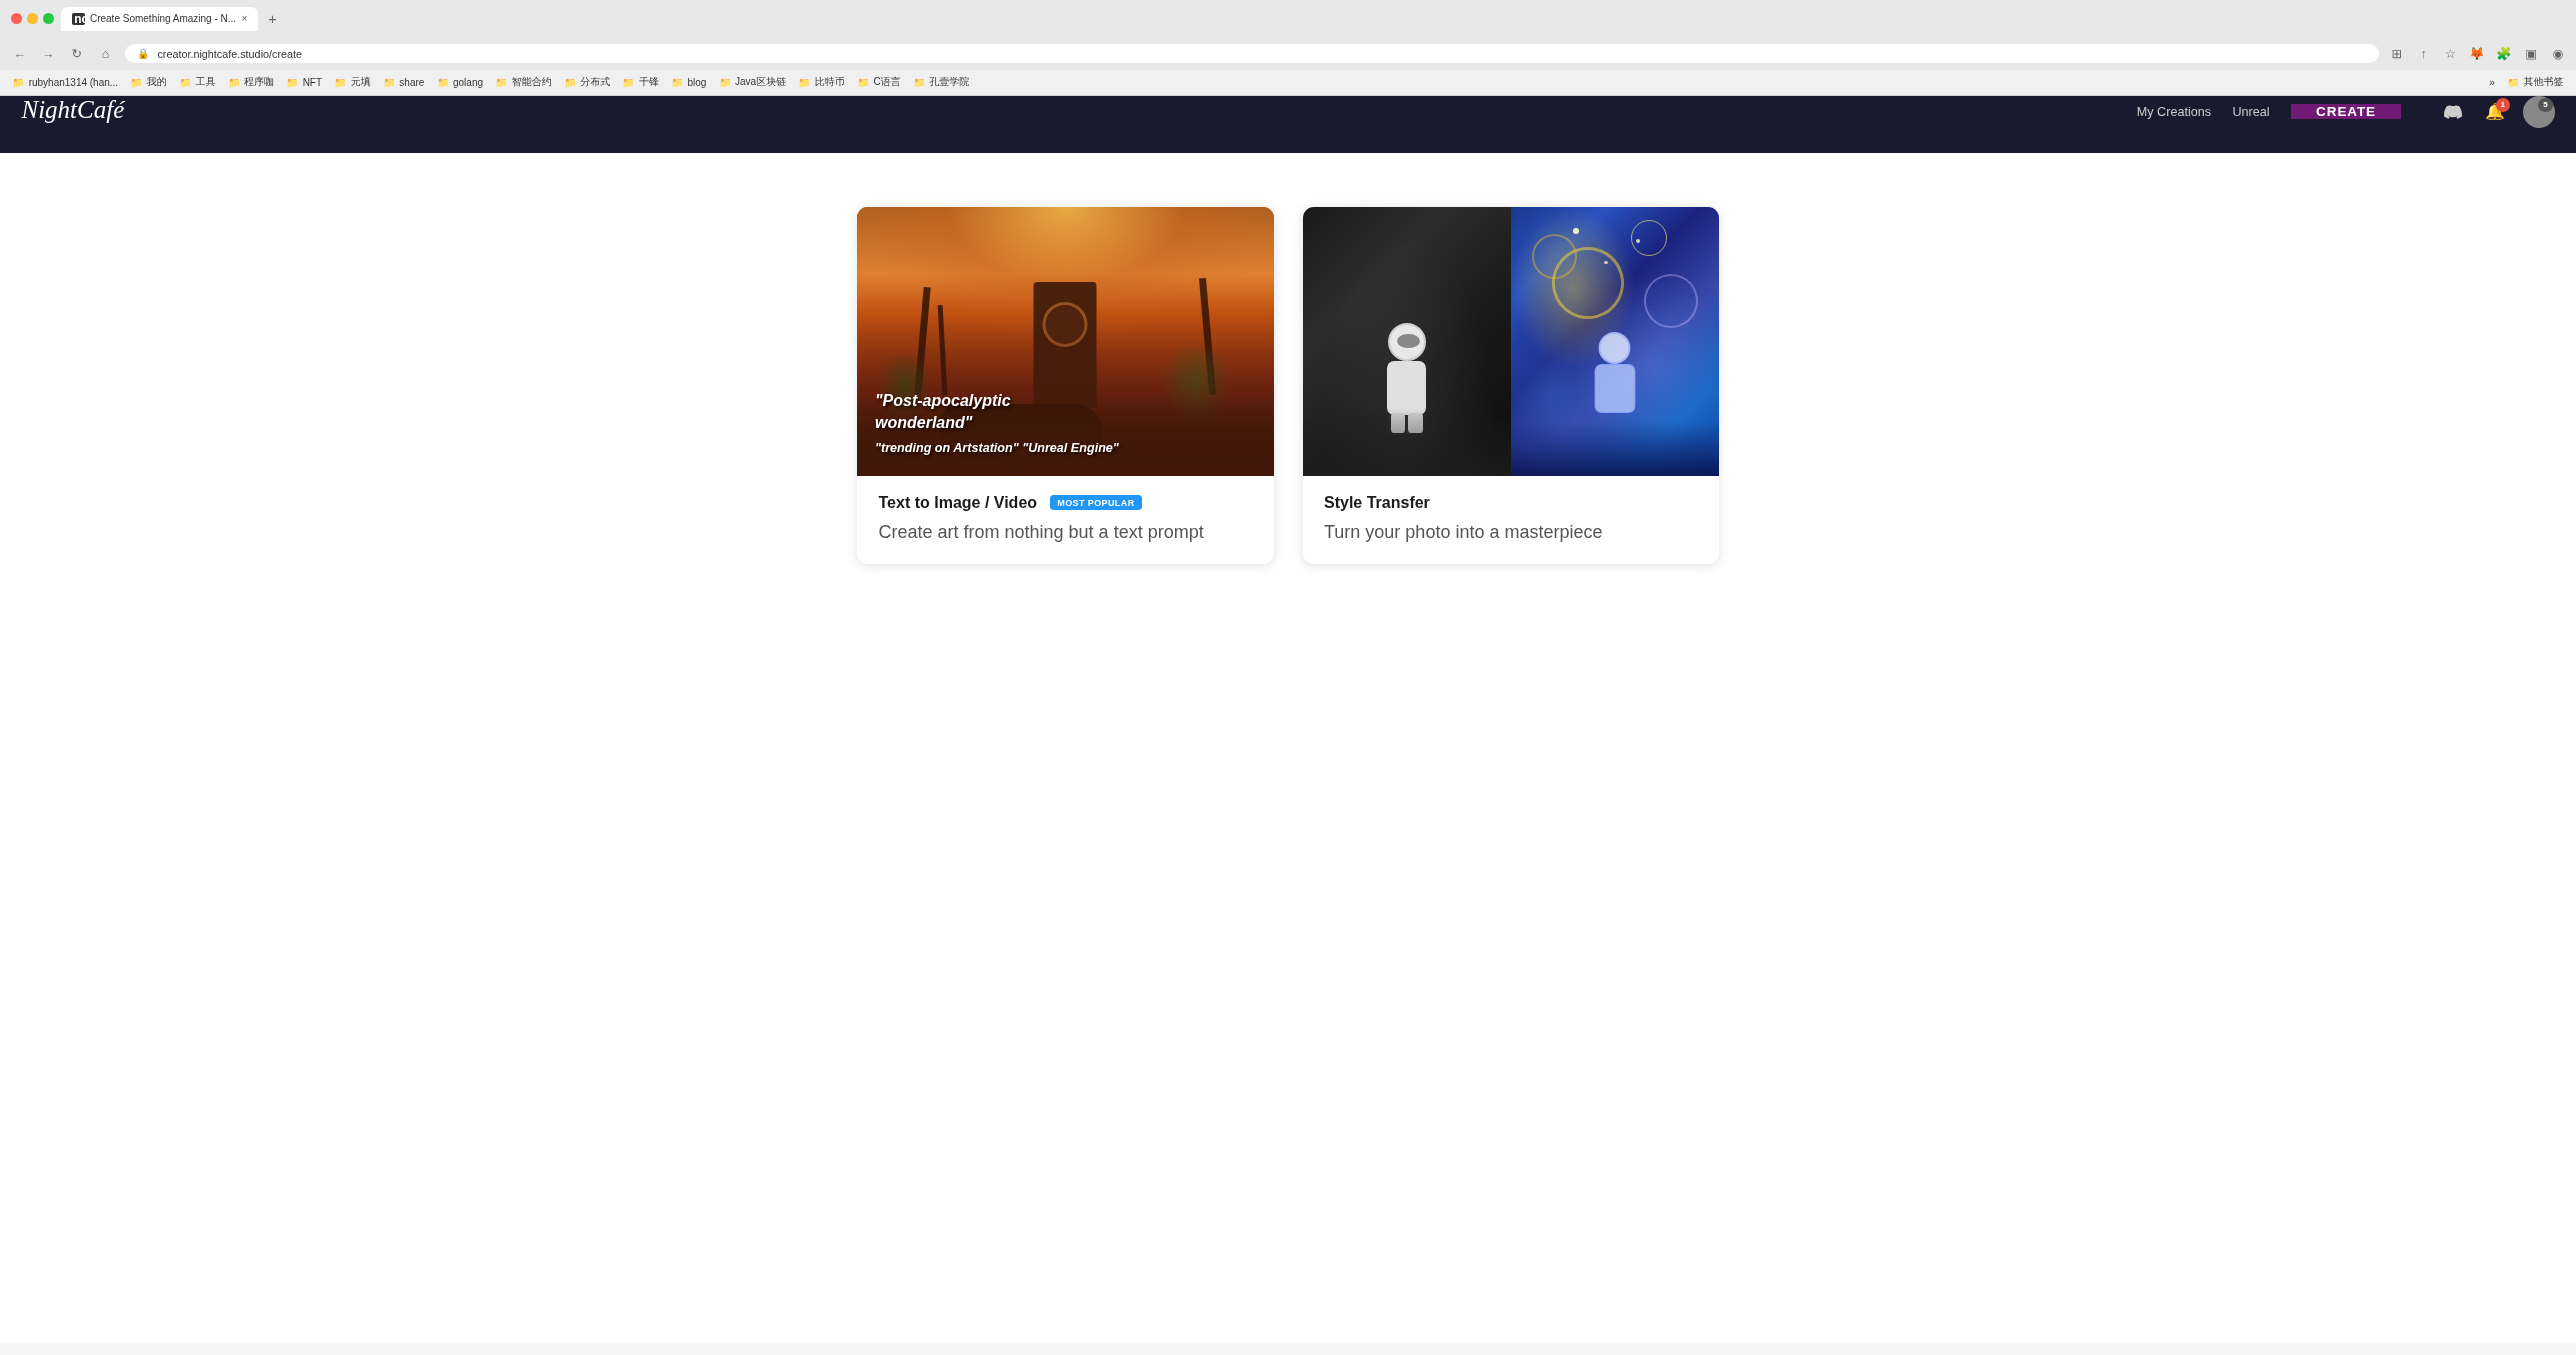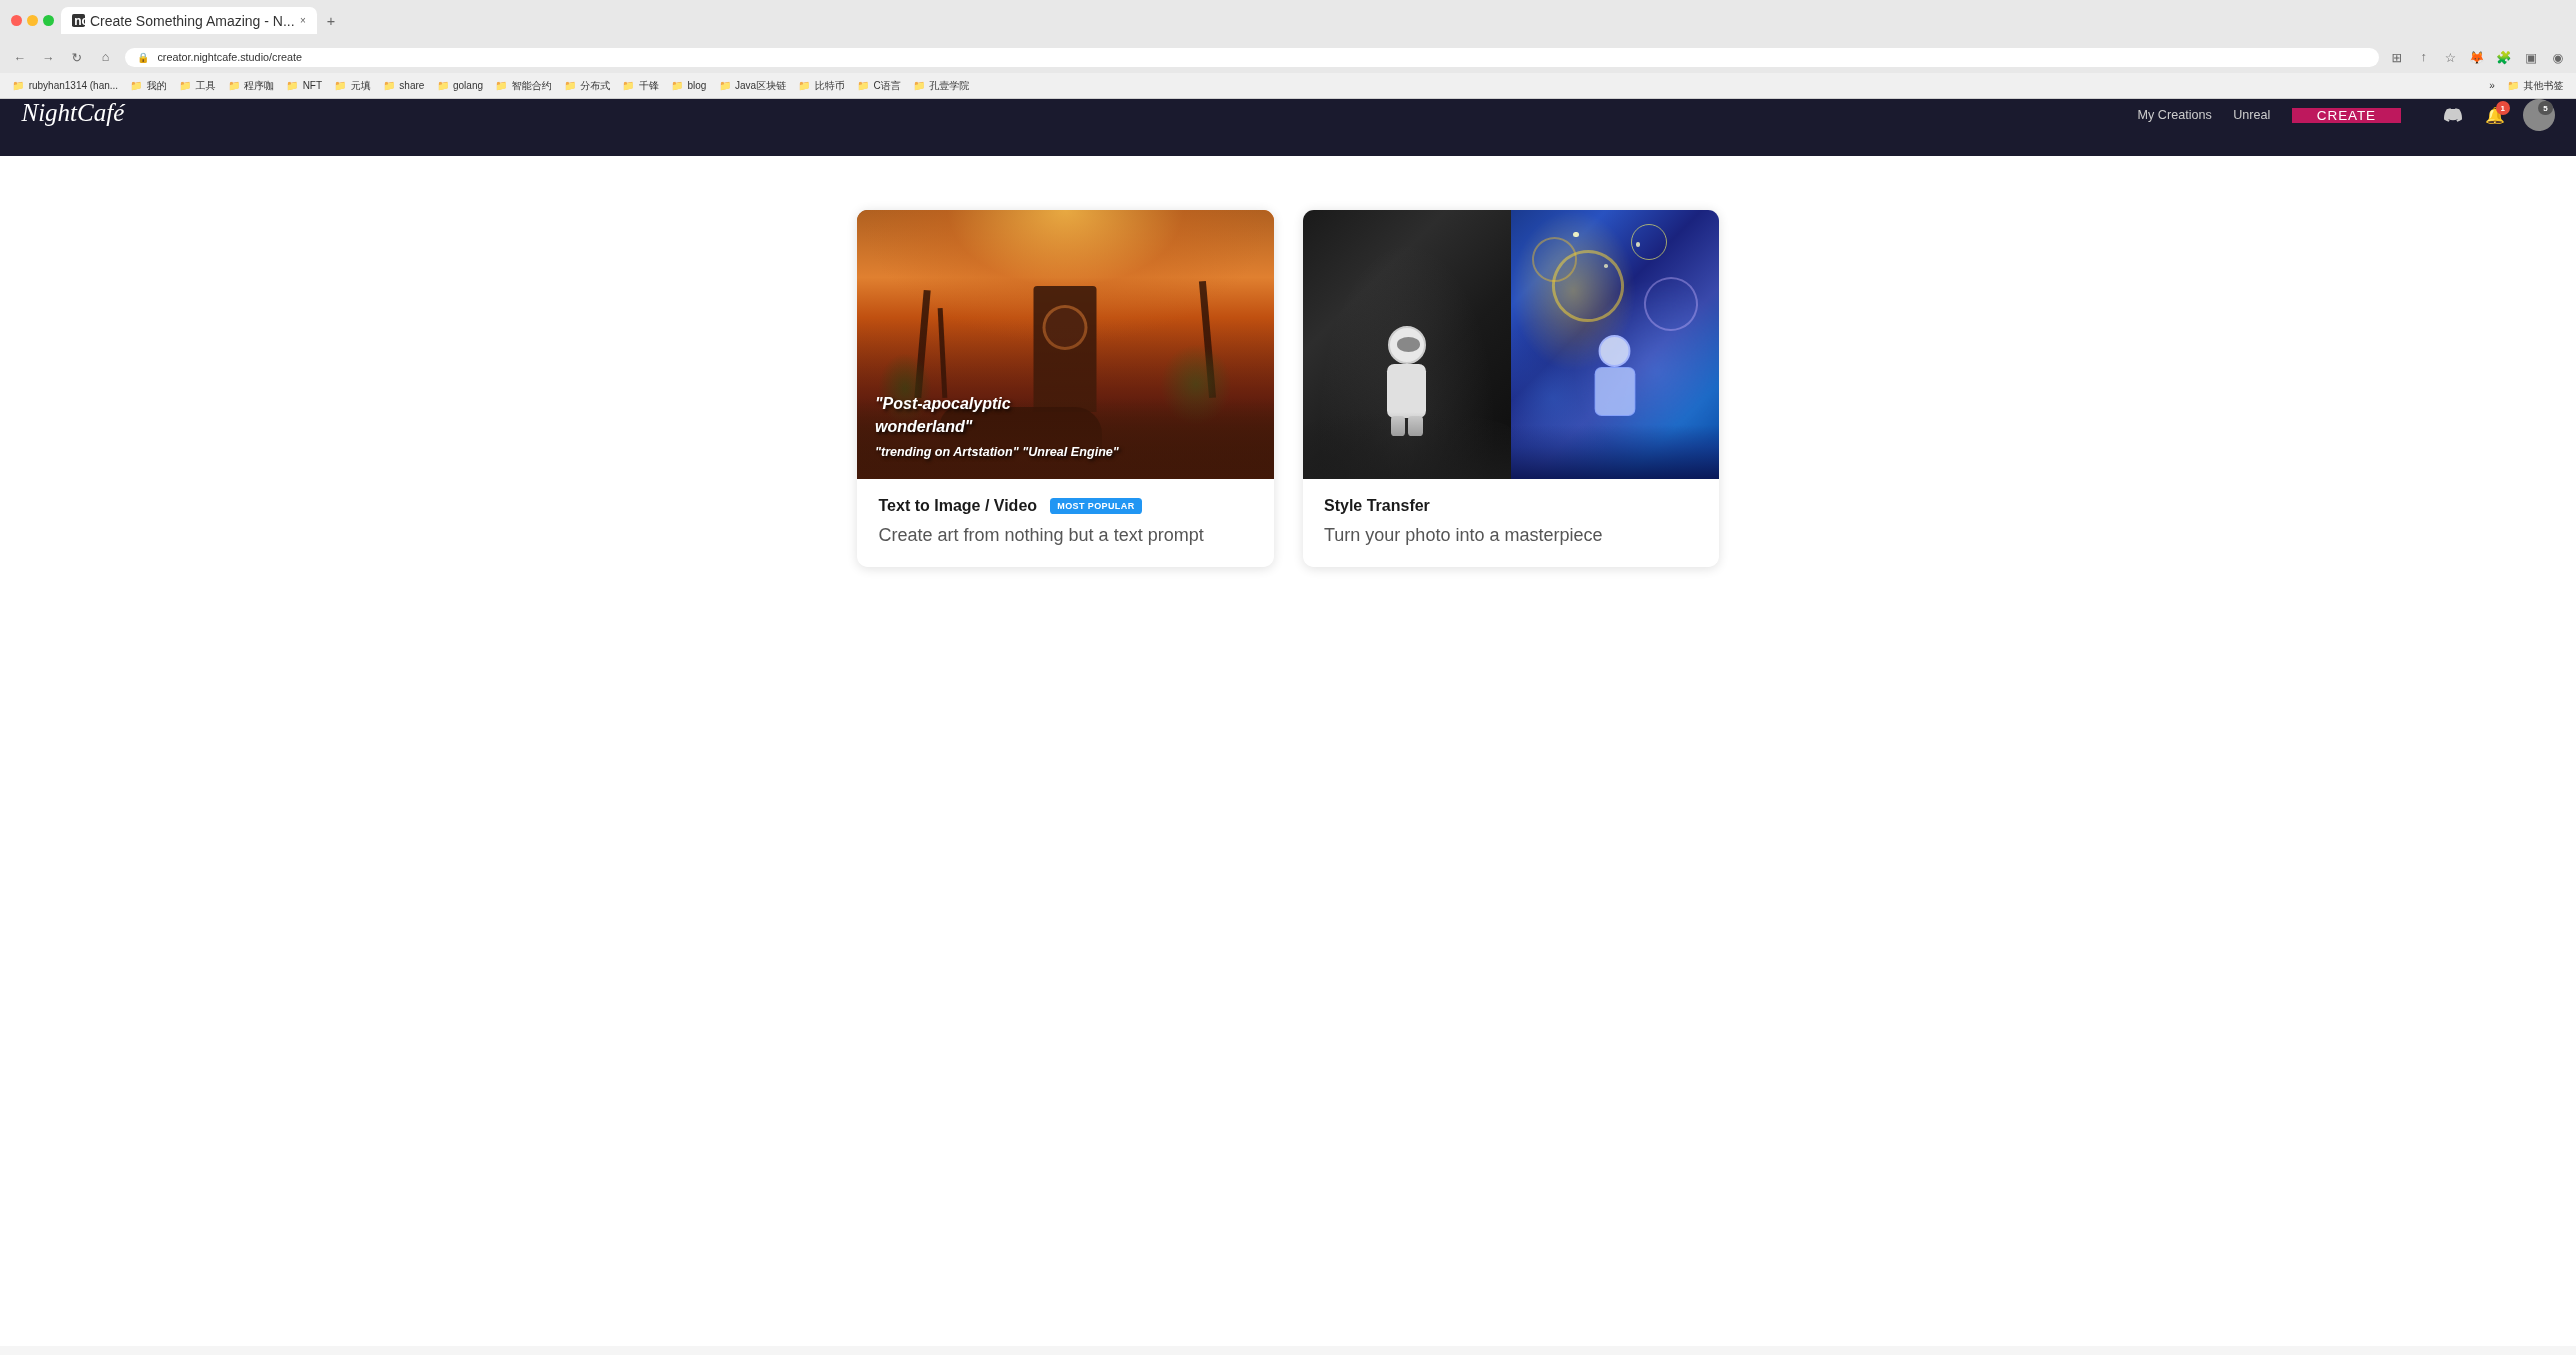--- a/index.html
+++ b/index.html
@@ -53,21 +53,21 @@
       background: #333;
       border-radius: 1.8px;
       font-size: 12px;
       display: flex;
       align-items: center;
       justify-content: center;
       color: white;
       font-weight: bold;
       padding-left: 6px;
     }
-    .tab-title { flex: 1; font-size: 14px; }
+    .tab-title { flex: 1; font-size: 10px; }
     .tab-close {
       font-size: 10px;
       color: #666;
       cursor: pointer;
     }
     .tab-new {
       width: 21.5px;
       height: 21.5px;
       display: flex;
       align-items: center;
@@ -184,24 +184,24 @@
       align-items: center;
       gap: 21.5px;
     }
     .nav-link {
       color: #ccc;
       font-size: 12.6px;
       text-decoration: none;
       cursor: pointer;
     }
     .create-btn {
-      background: #be185d;
+      background: #701a75;
       color: white;
       font-size: 13.5px;
-      font-weight: 400;
+      font-weight: 700;
       letter-spacing: 0.9px;
       padding: 0 25px;
       border: none;
       cursor: pointer;
       text-transform: uppercase;
     }
     .nav-icons {
       display: flex;
       align-items: center;
       gap: 10.8px;

